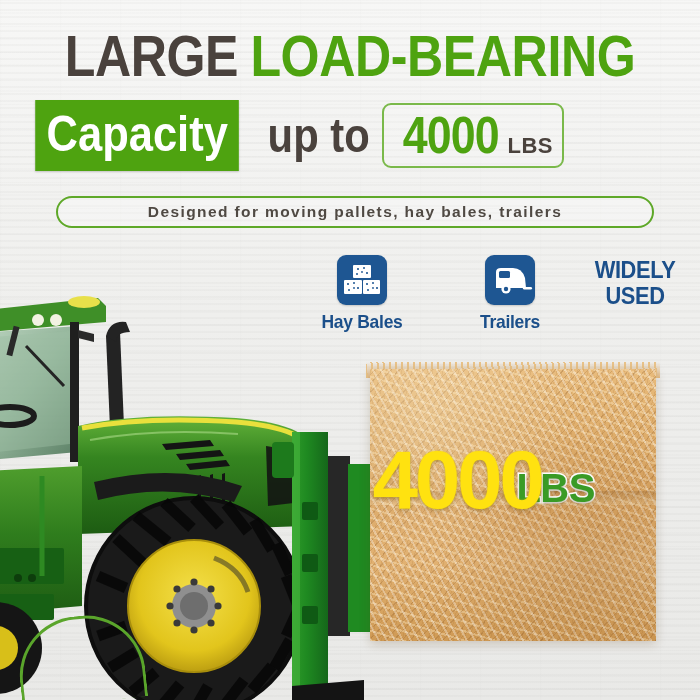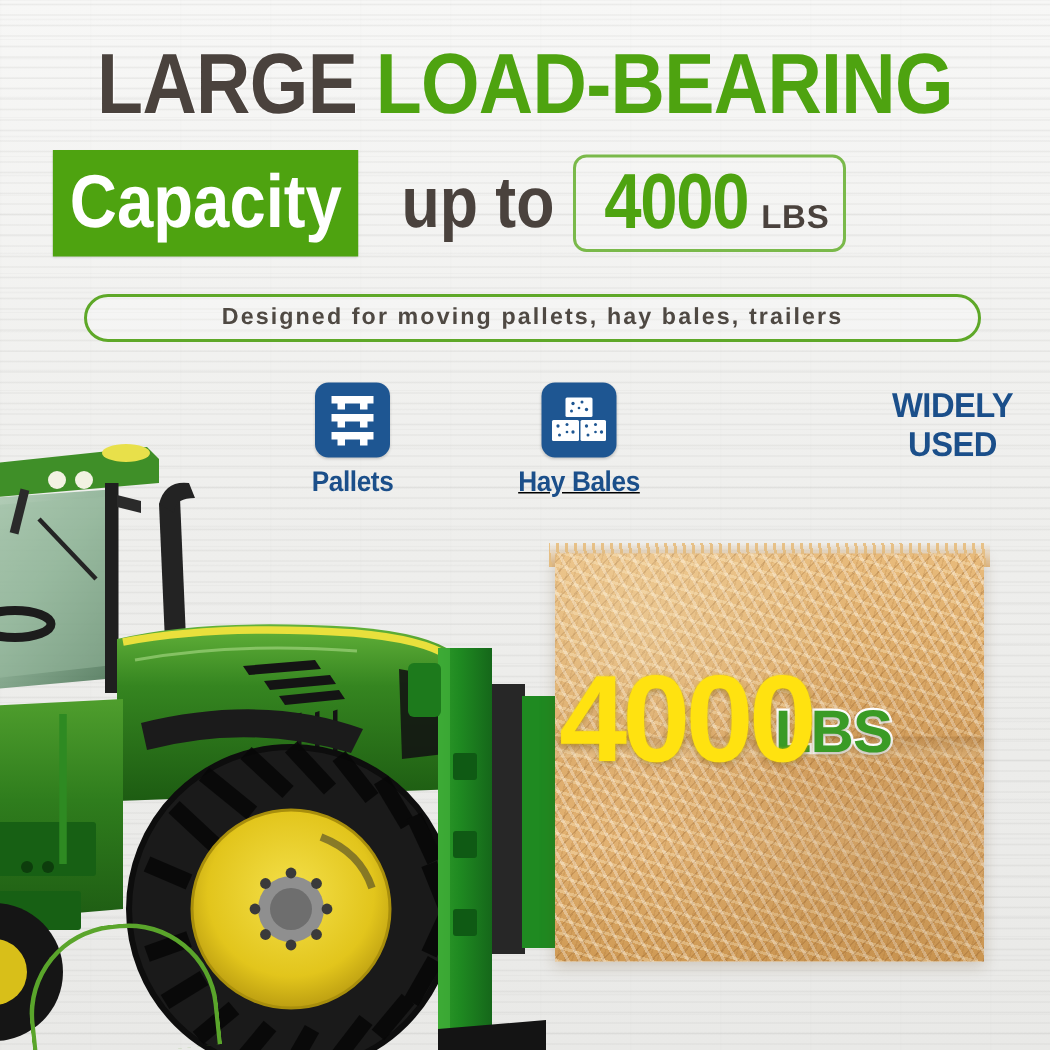--- a/index.html
+++ b/index.html
@@ -178,34 +178,22 @@
       <span class="w-lbs-small">LBS</span>
     </div>
   </div>
 
   <div class="pill">
     <span>Designed for moving pallets, hay bales, trailers</span>
   </div>
 
   <div class="iconrow">
 
-    <div class="icoitem" style="left:-10px;">
-      <div class="icobox">
-        <svg width="50" height="50" viewBox="0 0 50 50">
-          <g fill="#ffffff">
-            <path d="M11 9 h28 v5 h-4 v4 h-5 v-4 h-10 v4 h-5 v-4 h-4 z"></path>
-            <path d="M11 21 h28 v5 h-4 v4 h-5 v-4 h-10 v4 h-5 v-4 h-4 z"></path>
-            <path d="M11 33 h28 v5 h-4 v4 h-5 v-4 h-10 v4 h-5 v-4 h-4 z"></path>
-          </g>
-        </svg>
-      </div>
-      <div class="icolabel">Pallets</div>
-    </div>
-
-    <div class="icoitem" style="left:141px;text-decoration:underline;">
+
+    <div class="icoitem" style="left:117px;">
       <div class="icobox">
         <svg width="50" height="50" viewBox="0 0 50 50">
           <g fill="#ffffff">
             <rect x="16" y="10" width="18" height="13" rx="1"></rect>
             <rect x="7" y="25" width="18" height="14" rx="1"></rect>
             <rect x="26" y="25" width="17" height="14" rx="1"></rect>
           </g>
           <g fill="#1e5692">
             <circle cx="21" cy="14" r="1.1"></circle>
               <circle cx="27" cy="13" r="1"></circle>
@@ -221,20 +209,32 @@
               <circle cx="36" cy="28" r="1"></circle>
             <circle cx="40" cy="33" r="1.1"></circle>
               <circle cx="31" cy="35" r="1"></circle>
             <circle cx="36" cy="33" r=".9"></circle>
           </g>
         </svg>
       </div>
       <div class="icolabel">Hay Bales</div>
     </div>
 
+    <div class="icoitem" style="left:265px;">
+      <div class="icobox">
+        <svg width="50" height="50" viewBox="0 0 50 50">
+          <path d="M11 33 L11 17 Q11 13 16 13 L28 13 Q37 13 40 23 L41 33 Z" fill="#ffffff"></path>
+          <rect x="14" y="16" width="11" height="7" rx="1.5" fill="#1e5692"></rect>
+          <rect x="38" y="32" width="9" height="2.4" rx="1.2" fill="#ffffff"></rect>
+          <circle cx="21" cy="34" r="4.6" fill="#ffffff"></circle>
+          <circle cx="21" cy="34" r="2.2" fill="#1e5692"></circle>
+        </svg>
+      </div>
+      <div class="icolabel">Trailers</div>
+    </div>
 
   </div>
 
   <div class="widely">
     <div>WIDELY</div>
     <div>USED</div>
   </div>
 
   <svg class="tractor" viewBox="0 0 400 424">
     <defs>

